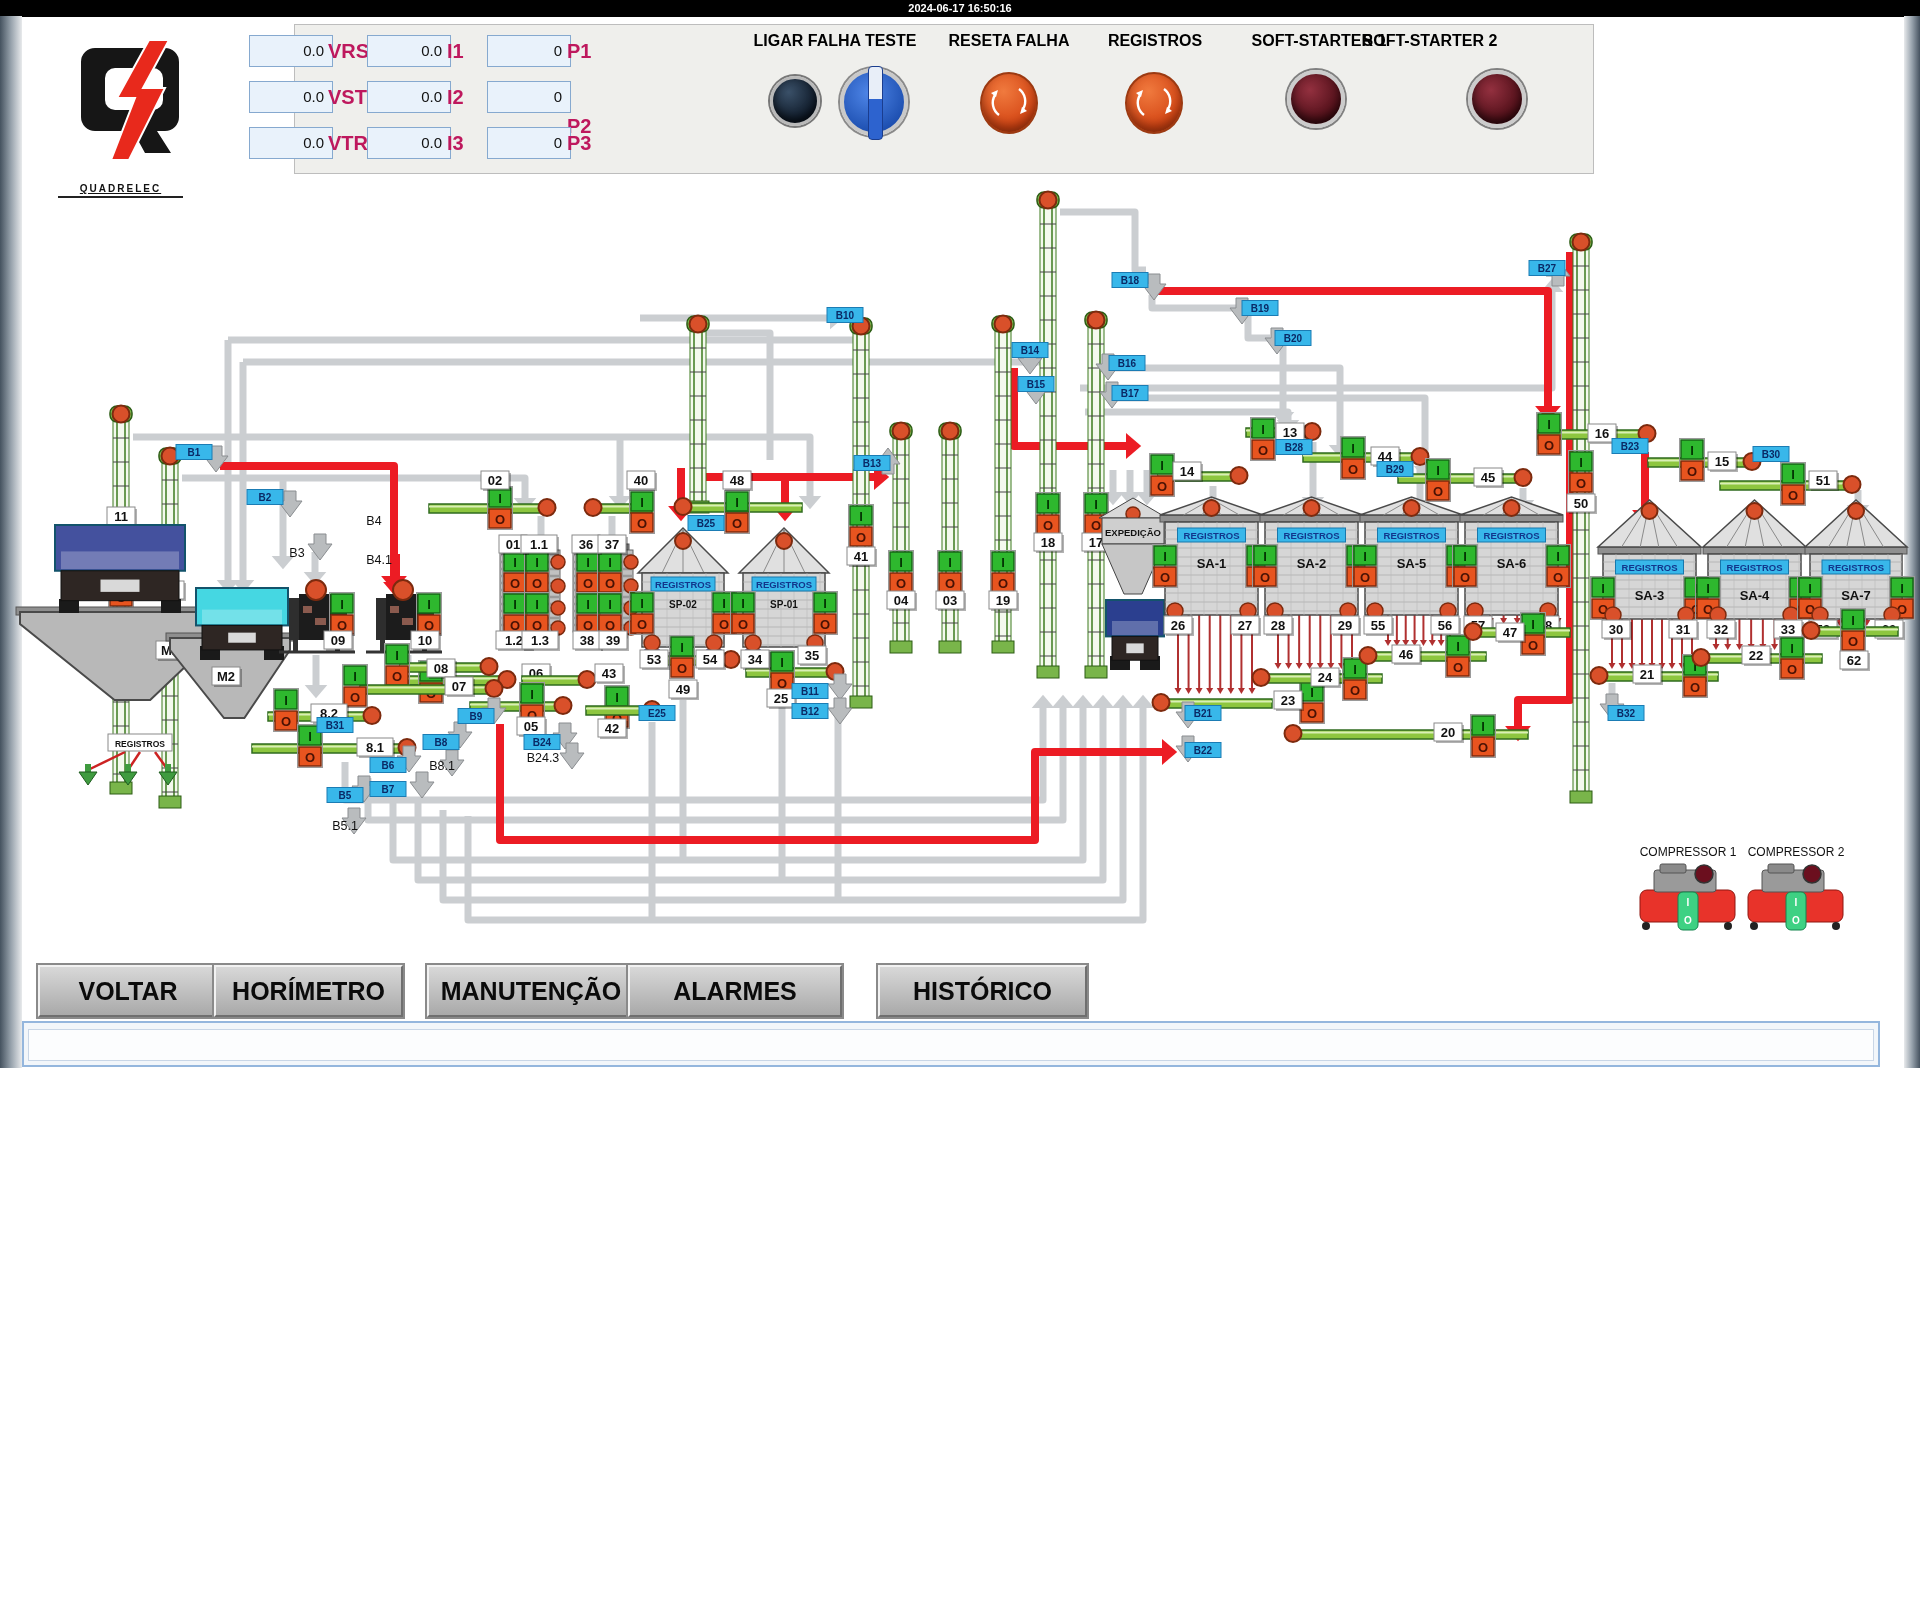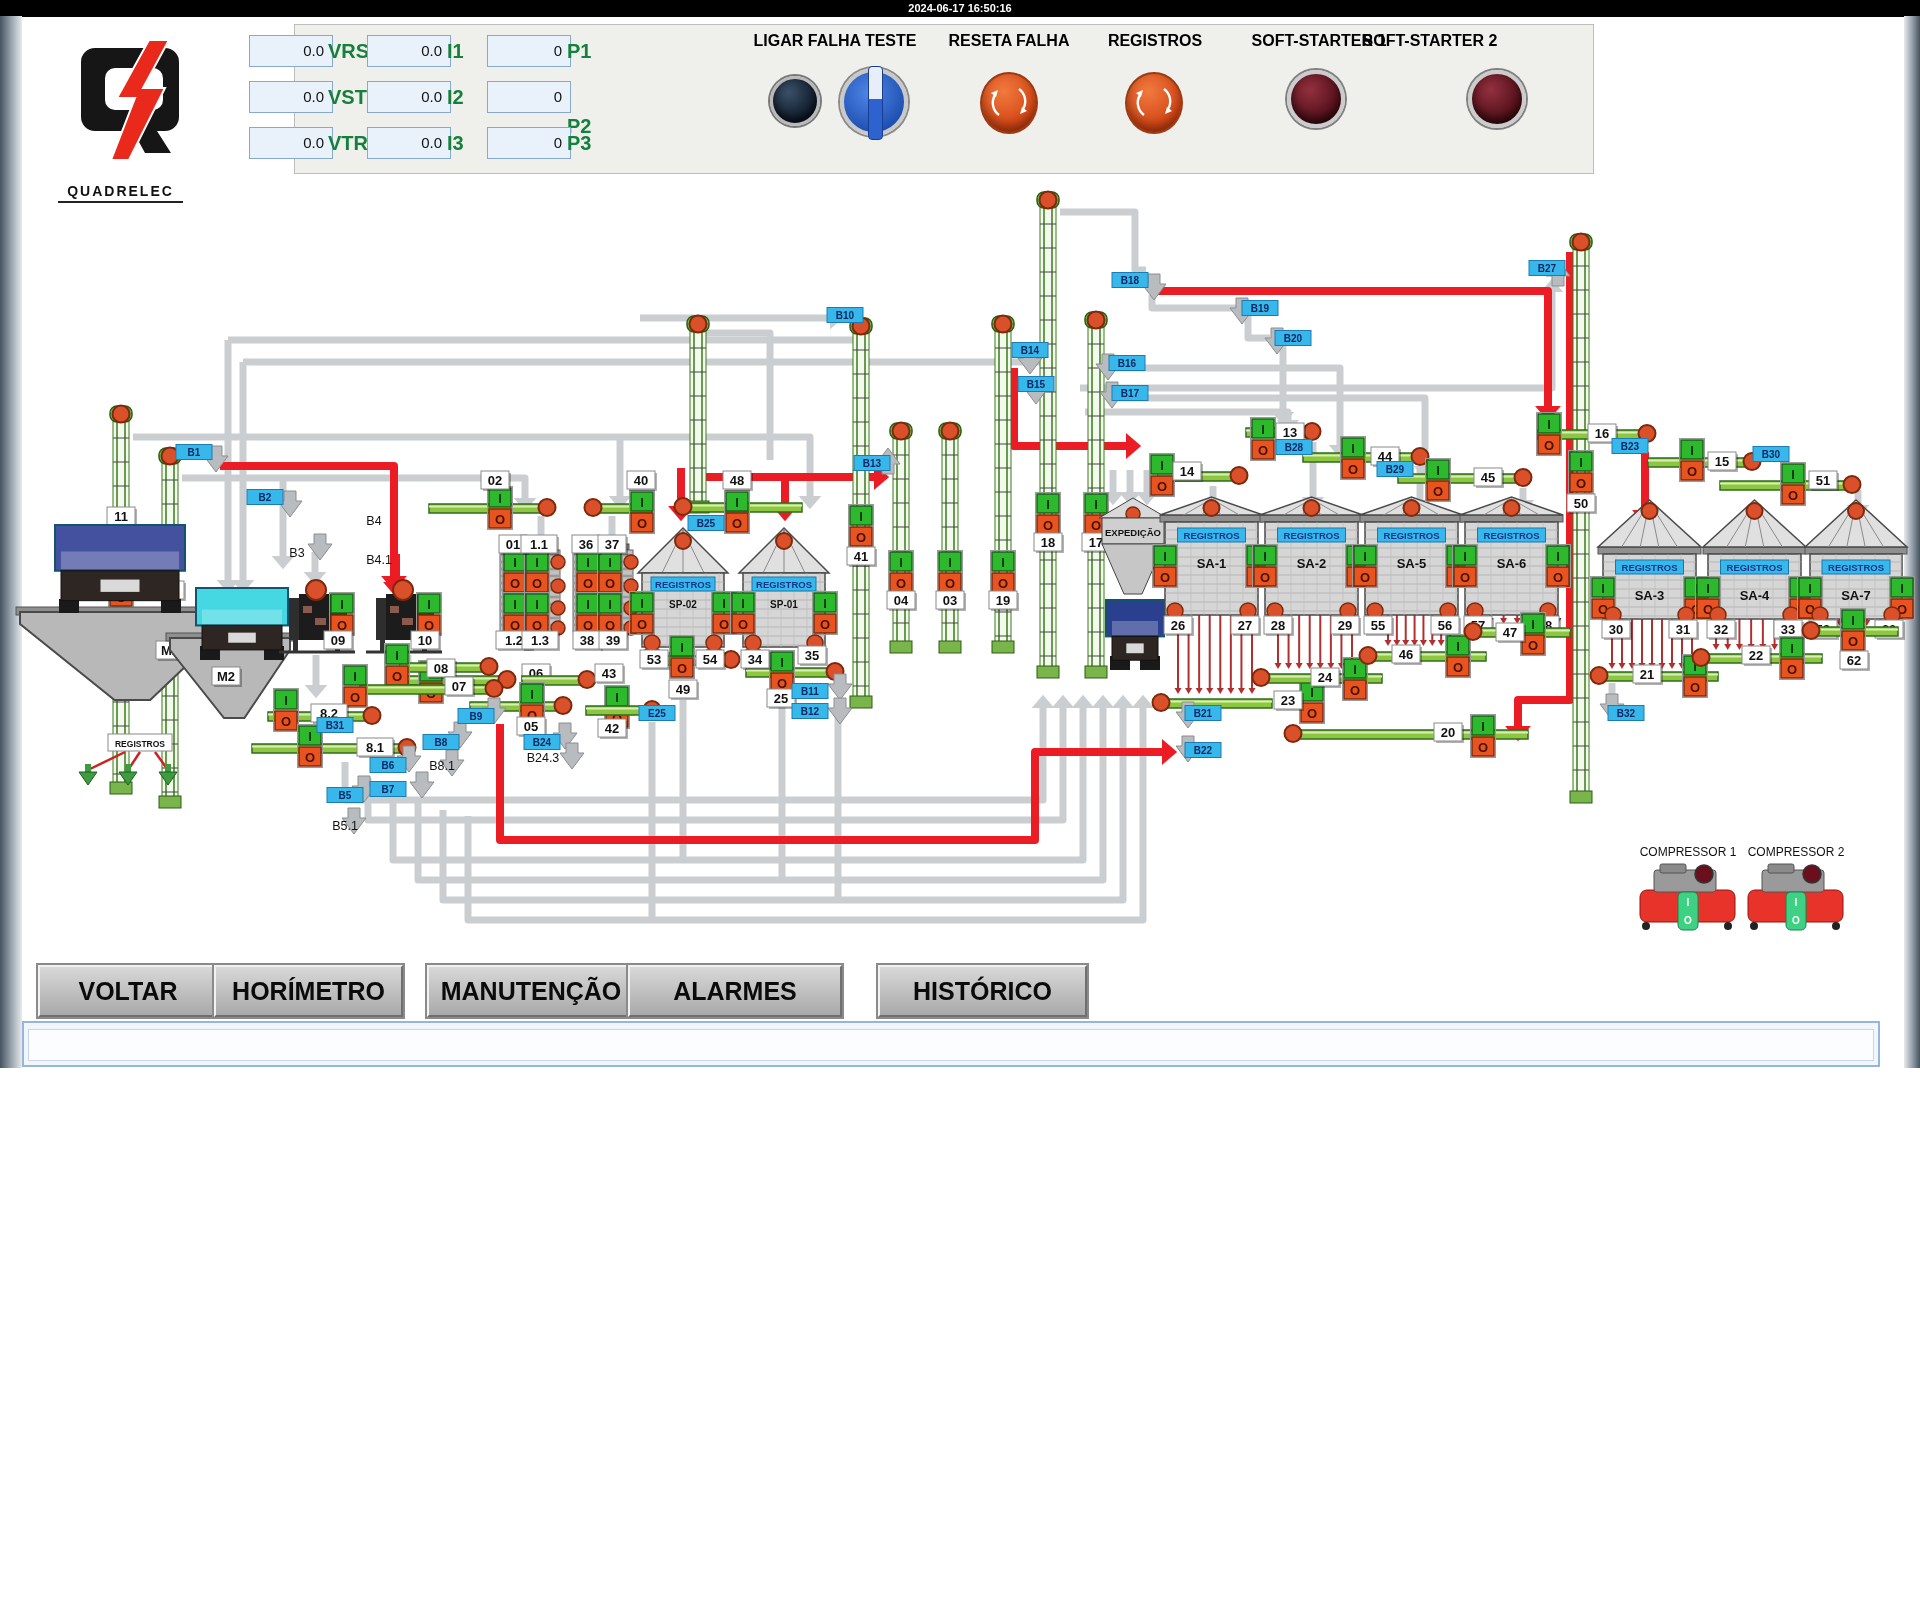--- a/index.html
+++ b/index.html
@@ -5,26 +5,26 @@
   html,body{margin:0;padding:0;background:#fff;}
   #screen{position:relative;width:1920px;height:1621px;background:#fff;overflow:hidden;
     font-family:"Liberation Sans",sans-serif;}
   #topbar{position:absolute;left:0;top:0;width:1920px;height:17px;background:#000;color:#fff;
     font-size:11px;font-weight:bold;text-align:center;line-height:16px;}
   .edge{position:absolute;top:16px;height:1052px;}
   #edgeL{left:0;width:22px;background:linear-gradient(to right,#45525f,#97a2ac,#e8eaec);}
   #edgeR{left:1904px;width:16px;background:linear-gradient(to left,#45525f,#97a2ac,#e8eaec);}
   #brand{position:absolute;left:62px;top:40px;width:150px;text-align:center;}
   #brandname{position:absolute;left:58px;top:183px;width:125px;text-align:center;font-weight:bold;
-    font-size:14px;letter-spacing:2px;color:#111;border-bottom:2px solid #222;padding-bottom:2px;}
+    font-size:10px;letter-spacing:2px;color:#111;border-bottom:2px solid #222;padding-bottom:2px;text-decoration:underline;}
   #panel{position:absolute;left:294px;top:24px;width:1298px;height:148px;background:#efefec;
     border:1px solid #bdbdbd;}
   .vbox{position:absolute;width:74px;height:30px;background:#e9f2fb;border:1px solid #86a9cf;
     text-align:right;font-size:15px;line-height:30px;padding-right:8px;color:#111;}
-  .vlab{position:absolute;font-size:20px;font-weight:bold;color:#15803d;line-height:32px;}
+  .vlab{position:absolute;font-size:20px;font-weight:bold;color:#be185d;line-height:32px;}
   .ctl-lab{position:absolute;font-size:16px;font-weight:bold;color:#000;white-space:nowrap;transform:translateX(-50%);}
   .pilot{position:absolute;border-radius:50%;}
   .pilot-dark{width:44px;height:44px;background:radial-gradient(circle at 36% 30%,#3a5068,#0d1826 72%);
     border:3px solid #b9b9b9;box-shadow:0 0 0 2px #777,inset 0 -4px 8px rgba(0,0,0,.6);}
   .pilot-maroon{width:50px;height:50px;background:radial-gradient(circle at 38% 32%,#93303f,#450a12 78%);
     border:4px solid #ccc;box-shadow:0 0 0 2px #808080,inset 0 -5px 9px rgba(0,0,0,.55);}
   .mushroom{position:absolute;width:54px;height:58px;border-radius:50%;
     background:radial-gradient(circle at 40% 30%,#f07a3e,#d34413 70%,#b23a10);
     border:2px solid #9c3a12;box-shadow:inset 0 -6px 10px rgba(0,0,0,.35);}
   .mushroom svg{position:absolute;left:4px;top:5px;}

